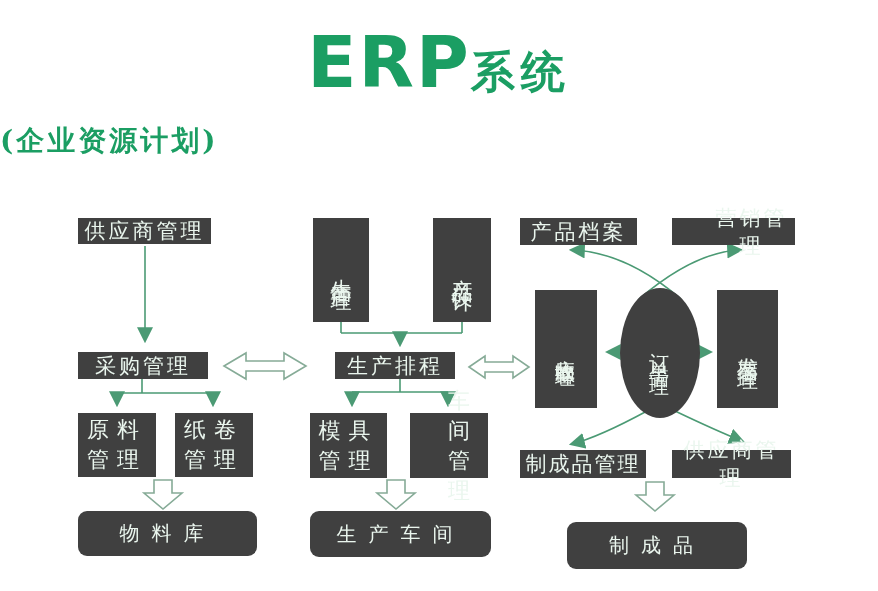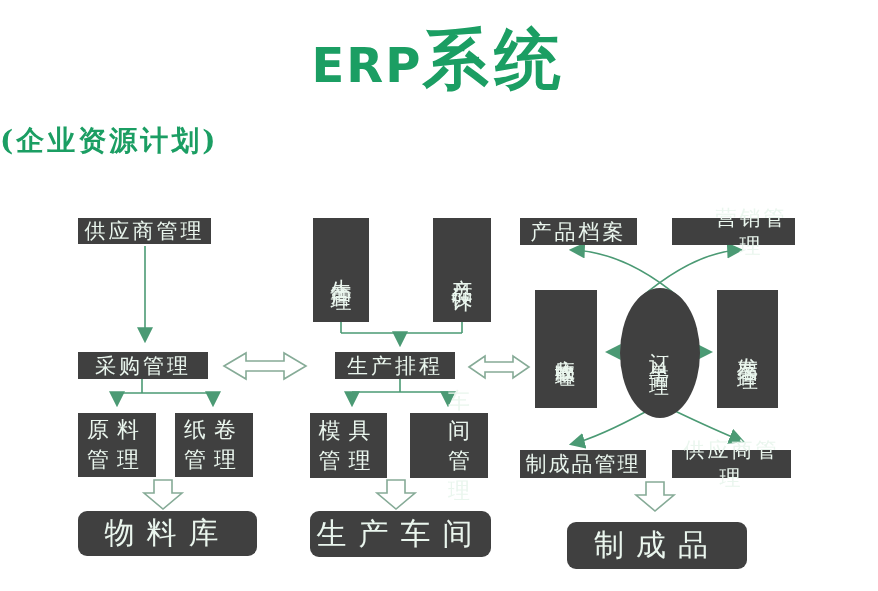--- a/index.html
+++ b/index.html
@@ -6,44 +6,44 @@
   #stage{
     position:relative;width:878px;height:591px;background:#ffffff;overflow:hidden;
     font-family:"DejaVu Sans",sans-serif;
   }
   
   .title{
     position:absolute;top:26px;left:0;width:100%;text-align:center;
     color:#1b9e63;line-height:1;white-space:nowrap;
   }
   .title .en{
-    font-family:"DejaVu Sans",sans-serif;font-weight:bold;font-size:48px;letter-spacing:2px;
+    font-family:"DejaVu Sans",sans-serif;font-weight:bold;font-size:72px;letter-spacing:2px;
   }
   .title .cn{
-    font-family:"DejaVu Serif","DejaVu Sans",serif;font-weight:700;font-size:66px;letter-spacing:6px;
+    font-family:"DejaVu Serif","DejaVu Sans",serif;font-weight:700;font-size:44px;letter-spacing:6px;
   }
   .subtitle{
     position:absolute;top:122px;left:0;width:100%;
     color:#1b9e63;font-family:"DejaVu Serif","DejaVu Sans",serif;
     font-size:28px;letter-spacing:3px;font-weight:600;
   }
   
   .node{
     position:absolute;background:#404040;color:#eaf6ee;
     font-family:"DejaVu Serif","DejaVu Sans",serif;
     display:flex;align-items:center;justify-content:center;
     box-sizing:border-box;text-align:center;
   }
   .rect{font-size:21px;letter-spacing:3px;}
   .twoline{font-size:22px;letter-spacing:8px;line-height:30px;padding:0 4px;}
   .vtext{
     writing-mode:vertical-rl;text-orientation:upright;
     font-size:21px;letter-spacing:4px;
   }
-  .rounded{border-radius:9px;font-size:30px;letter-spacing:12px;}
+  .rounded{border-radius:9px;font-size:20px;letter-spacing:12px;}
   .ellipse{
     border-radius:50%;
     writing-mode:vertical-rl;text-orientation:upright;
     font-size:20px;letter-spacing:8px;
   }
   
   #connectors{position:absolute;left:0;top:0;width:878px;height:591px;}
   .thin{stroke:#4b9a74;stroke-width:1.6;fill:none;}
   .hollow{fill:#ffffff;stroke:#86ab97;stroke-width:1.6;}
 </style>

